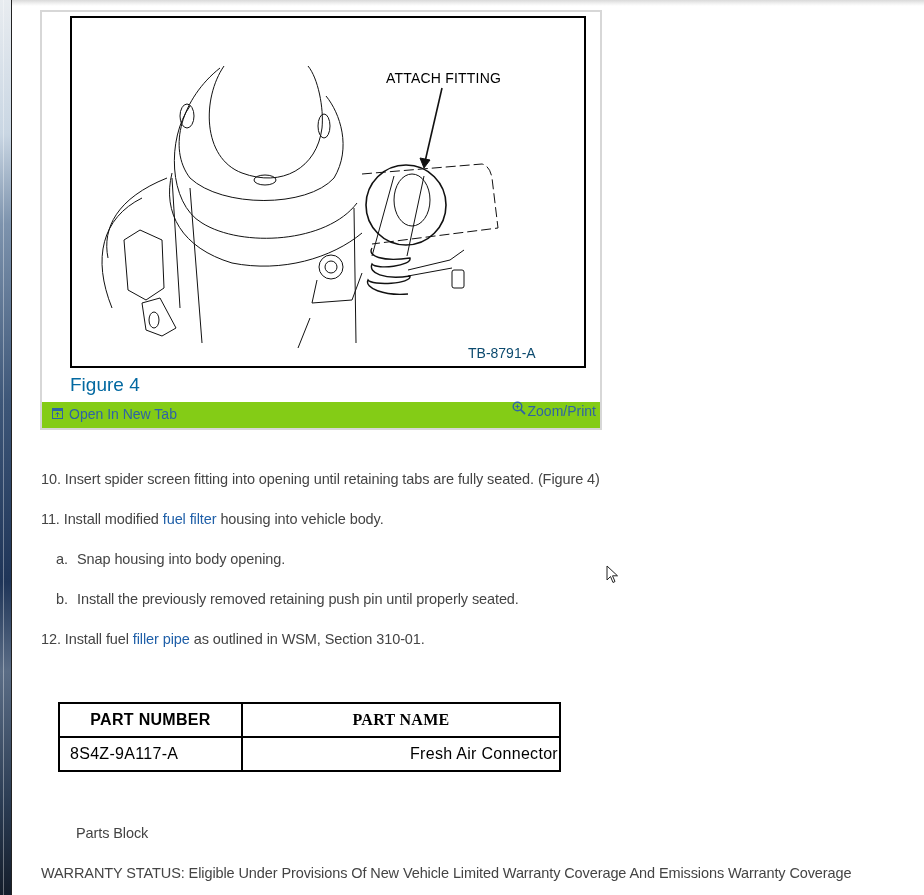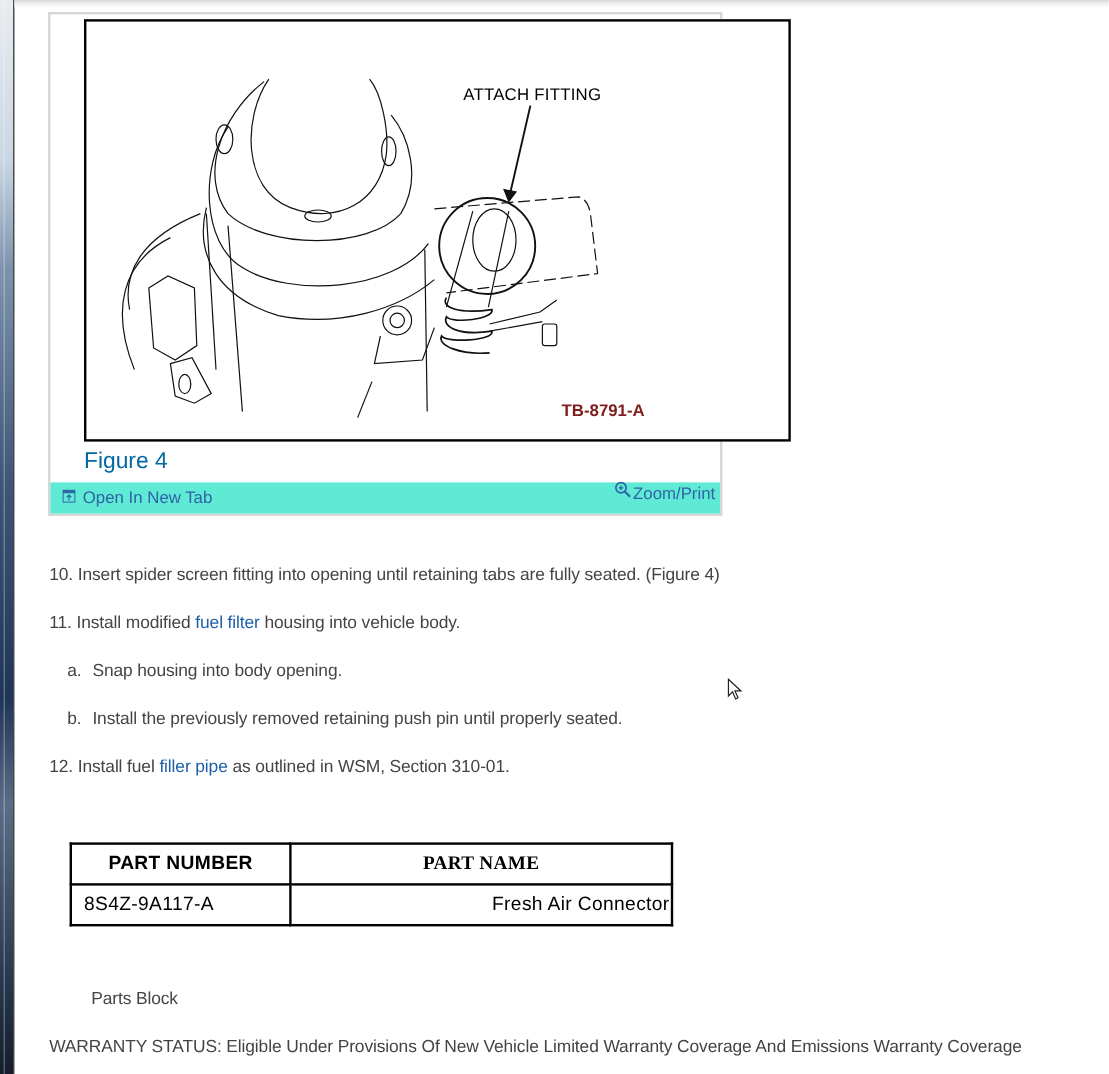--- a/index.html
+++ b/index.html
@@ -19,37 +19,37 @@
   }
   .top-shadow {
     position: absolute; left: 12px; top: 0; right: 0; height: 6px;
     background: linear-gradient(180deg, #d9d9d9 0%, #f2f2f2 60%, #ffffff 100%);
   }
   .figure-card {
     position: absolute; left: 40px; top: 10px; width: 562px; height: 420px;
     border: 2px solid #d7d7d7; background: #fff; box-sizing: border-box;
   }
   .figure-frame {
-    position: absolute; left: 28px; top: 4px; width: 589px; height: 352px;
+    position: absolute; left: 28px; top: 4px; width: 516px; height: 352px;
     border: 2px solid #000; box-sizing: border-box; background: #fff;
   }
   .figure-frame svg { position: absolute; left: 0; top: 0; }
   .callout {
     position: absolute; left: 314px; top: 52px; font-size: 14px; color: #000;
     letter-spacing: 0.2px;
   }
   .fig-code {
-    position: absolute; left: 396px; top: 316px; font-size: 14px; font-weight: bold; color: #7f1d1d;
+    position: absolute; left: 396px; top: 327px; font-size: 14px; font-weight: normal; color: #0c4a6e;
   }
   .figure-caption {
     position: absolute; left: 28px; top: 362px; font-size: 19px; color: #0369a1;
   }
   .figure-toolbar {
     position: absolute; left: 0; bottom: 0; width: 100%; height: 26px;
-    background: #5eead4; box-sizing: border-box;
+    background: #84cc16; box-sizing: border-box;
   }
   .tool-link {
     position: absolute; top: 4px; font-size: 14px; color: #2e63a6; text-decoration: none;
     display: flex; align-items: center; cursor: pointer;
   }
   .tool-link.open { left: 10px; }
   .tool-link.zoom { right: 4px; top: 1px; }
   .tool-link .icon { display: inline-block; margin-right: 6px; }
   .doc-text {
     position: absolute; left: 41px; font-size: 14.5px; color: #444; white-space: nowrap;

